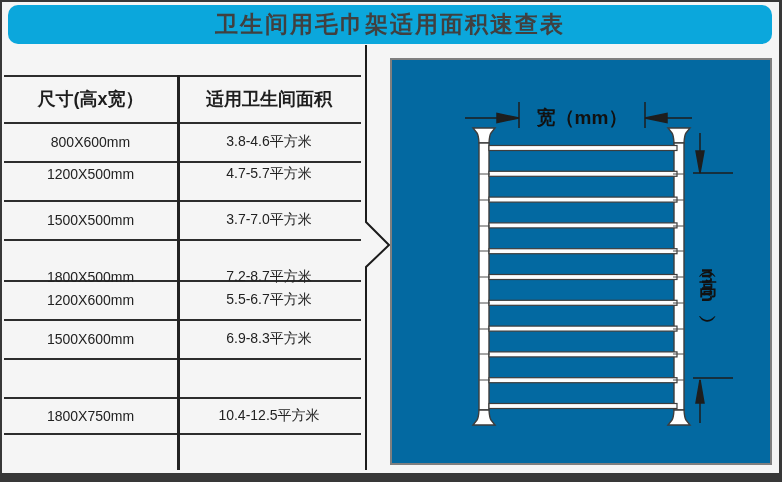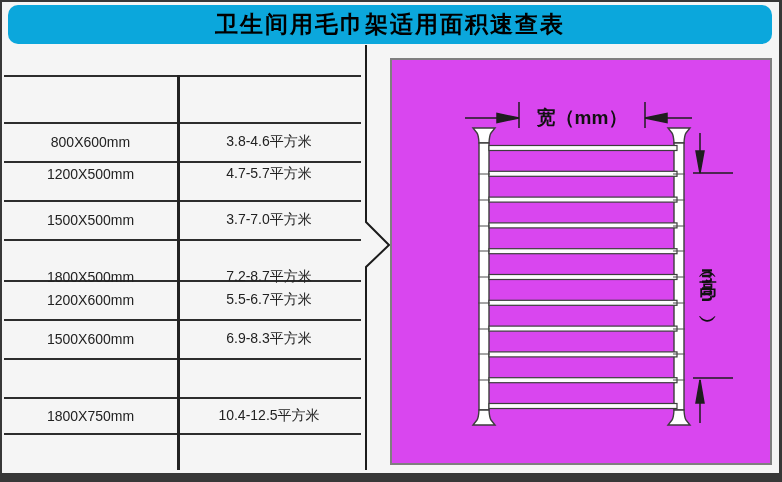--- a/index.html
+++ b/index.html
@@ -5,38 +5,38 @@
   html,body{margin:0;padding:0;}
   body{font-family:"Liberation Sans","DejaVu Sans",sans-serif;}
   #stage{
     position:relative;width:782px;height:482px;background:#f5f5f5;
     overflow:hidden;
   }
   .edge{position:absolute;background:#383838;}
   #title-bar{
     position:absolute;left:8px;top:5px;width:764px;height:39px;
     border-radius:10px;display:flex;align-items:center;justify-content:center;
-    color:#000000;font-size:23px;font-weight:bold;letter-spacing:2px;
+    color:#404040;font-size:23px;font-weight:bold;letter-spacing:2px;
   }
   
   .hline{position:absolute;left:4px;width:357px;height:2px;background:#2d2d2d;}
   #col-divider{position:absolute;left:177px;top:75px;width:3px;height:395px;background:#222;}
   .trow{
     position:absolute;left:4px;width:357px;display:flex;align-items:center;
     color:#222;font-size:14px;
   }
   .trow .c1{width:173px;text-align:center;}
   .trow .c2{flex:1;text-align:center;}
   .trow.thead{font-size:18px;color:#1e1e1e;}
   
   #bracket-svg{position:absolute;left:355px;top:40px;}
   
   #diagram-panel{
     position:absolute;left:390px;top:58px;width:382px;height:407px;
-    box-sizing:border-box;border:2px solid #7f7f7f;background:#d946ef;
+    box-sizing:border-box;border:2px solid #7f7f7f;background:#0369a1;
   }
   #rack-svg{position:absolute;left:0;top:0;}
   #width-label{
     position:absolute;left:135px;top:44px;width:110px;height:28px;
     display:flex;align-items:center;justify-content:center;
     font-size:19px;font-weight:600;color:#111;
   }
   #height-label{
     position:absolute;left:301px;top:180px;width:30px;height:90px;
     writing-mode:vertical-rl;text-orientation:mixed;
@@ -64,20 +64,24 @@
   <div class="hline" style="top:200px;"></div>
   <div class="hline" style="top:239px;"></div>
   <div class="hline" style="top:280px;"></div>
   <div class="hline" style="top:319px;"></div>
   <div class="hline" style="top:358px;"></div>
   <div class="hline" style="top:397px;"></div>
   <div class="hline" style="top:433px;"></div>
 
   <div id="col-divider"></div>
 
+  <div class="trow thead" style="top:77px;height:43px;font-weight:600;">
+    <div class="c1">尺寸(高x宽）</div>
+    <div class="c2">适用卫生间面积</div>
+  </div>
   <div class="trow" style="top:124px;height:35px;">
     <div class="c1">800X600mm</div>
     <div class="c2">3.8-4.6平方米</div>
   </div>
   <div class="trow" style="top:156px;height:35px;">
     <div class="c1">1200X500mm</div>
     <div class="c2">4.7-5.7平方米</div>
   </div>
   <div class="trow" style="top:202px;height:35px;">
     <div class="c1">1500X500mm</div>

